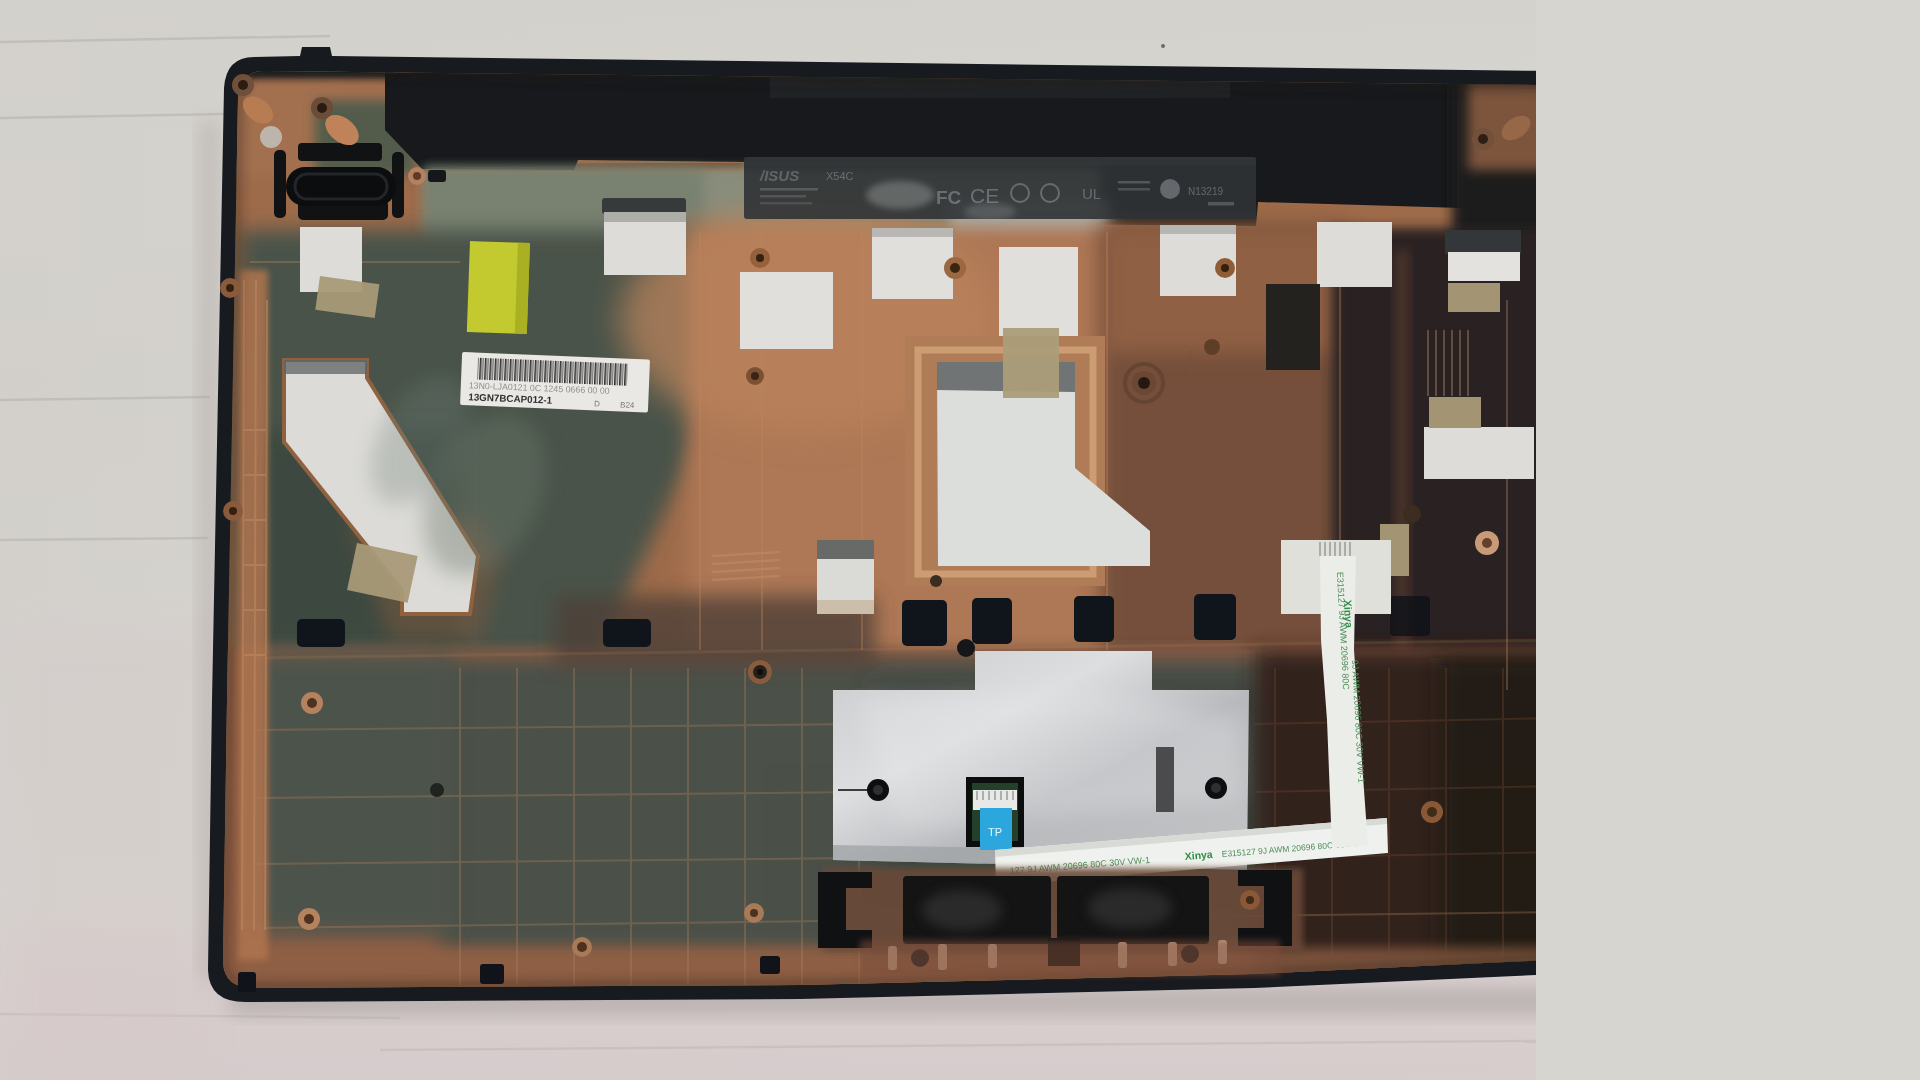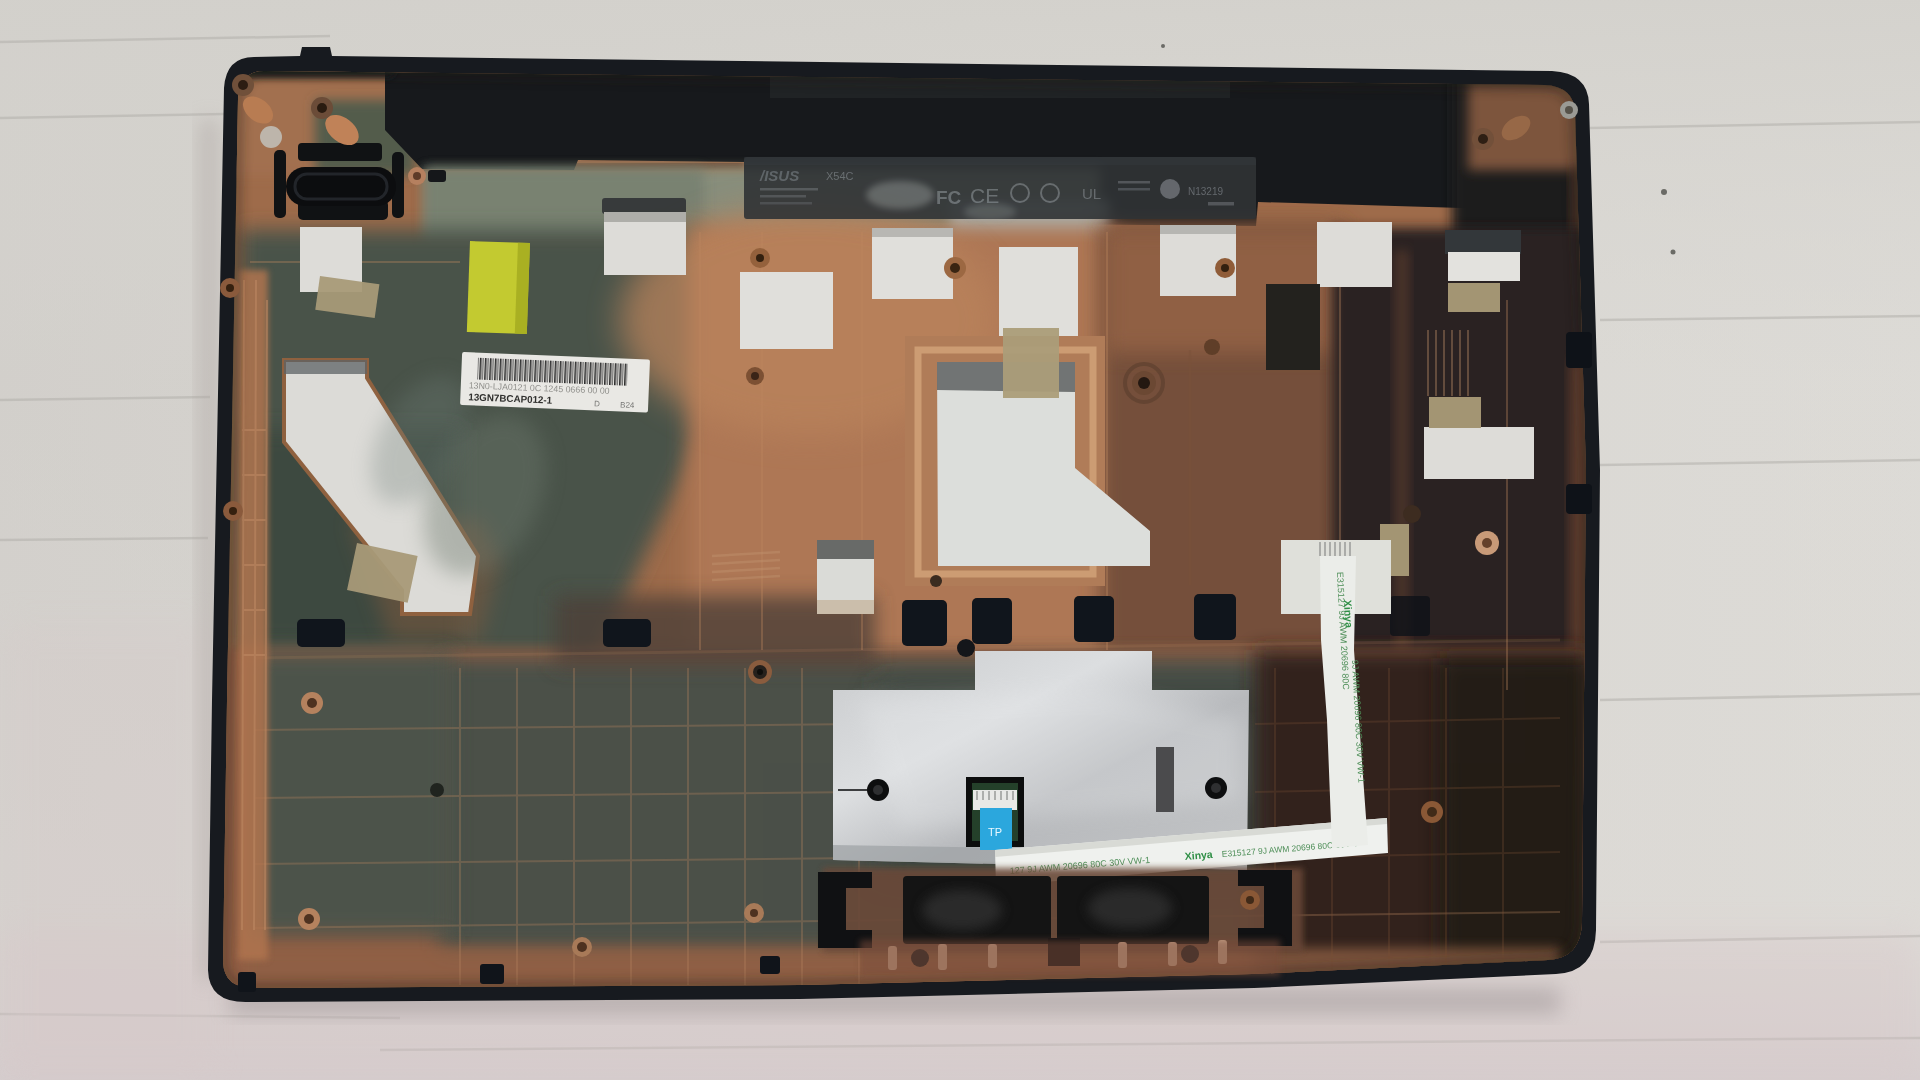--- a/index.html
+++ b/index.html
@@ -1,16 +1,16 @@
 <!DOCTYPE html>
 <html><head>
 <meta charset="utf-8">
 <style>
 html,body{margin:0;padding:0;background:#d7d5d0;font-family:"Liberation Sans",sans-serif;}
-#stage{position:relative;width:1920px;height:1080px;overflow:hidden;}
+#stage{position:relative;width:1536px;height:1080px;overflow:hidden;}
 </style>
 </head>
 <body>
 <div id="stage">
 <svg width="1920" height="1080" viewBox="0 0 1920 1080">
 <defs>
 <linearGradient id="bgGrad" x1="0" y1="0" x2="1" y2="0">
 <stop offset="0" stop-color="#cfccc8"></stop>
 <stop offset="0.5" stop-color="#d8d6d1"></stop>
 <stop offset="1" stop-color="#dedcd8"></stop>

